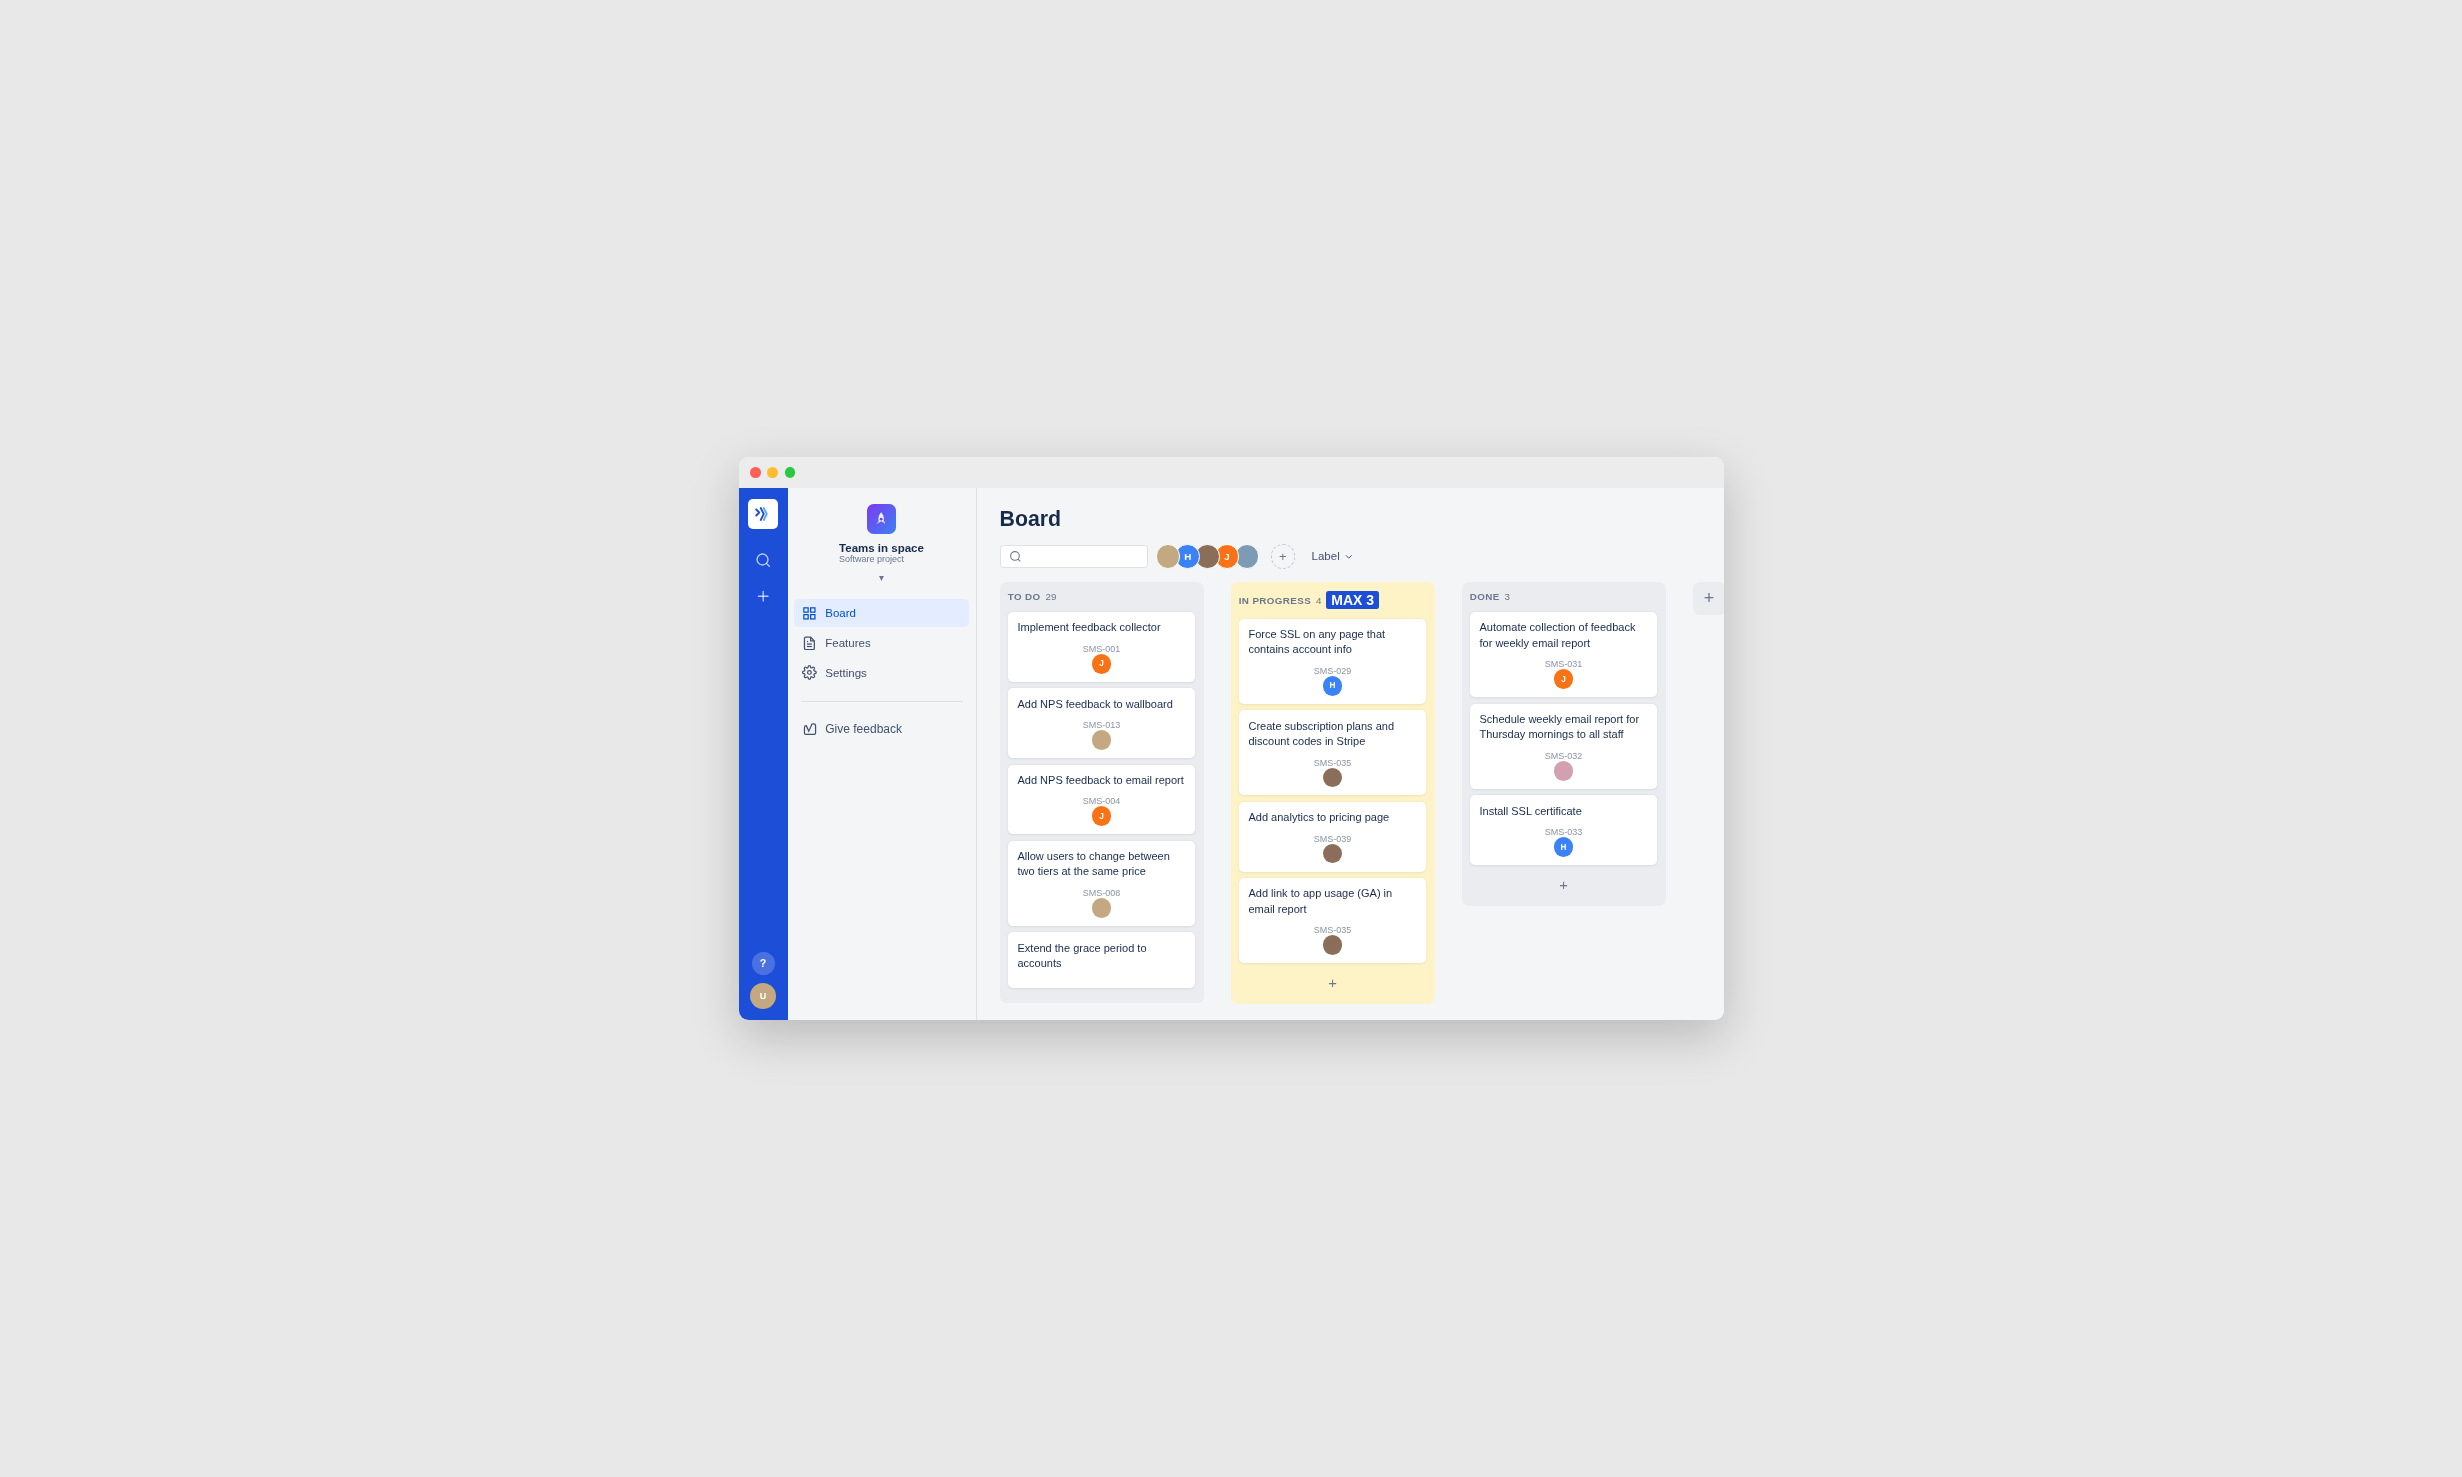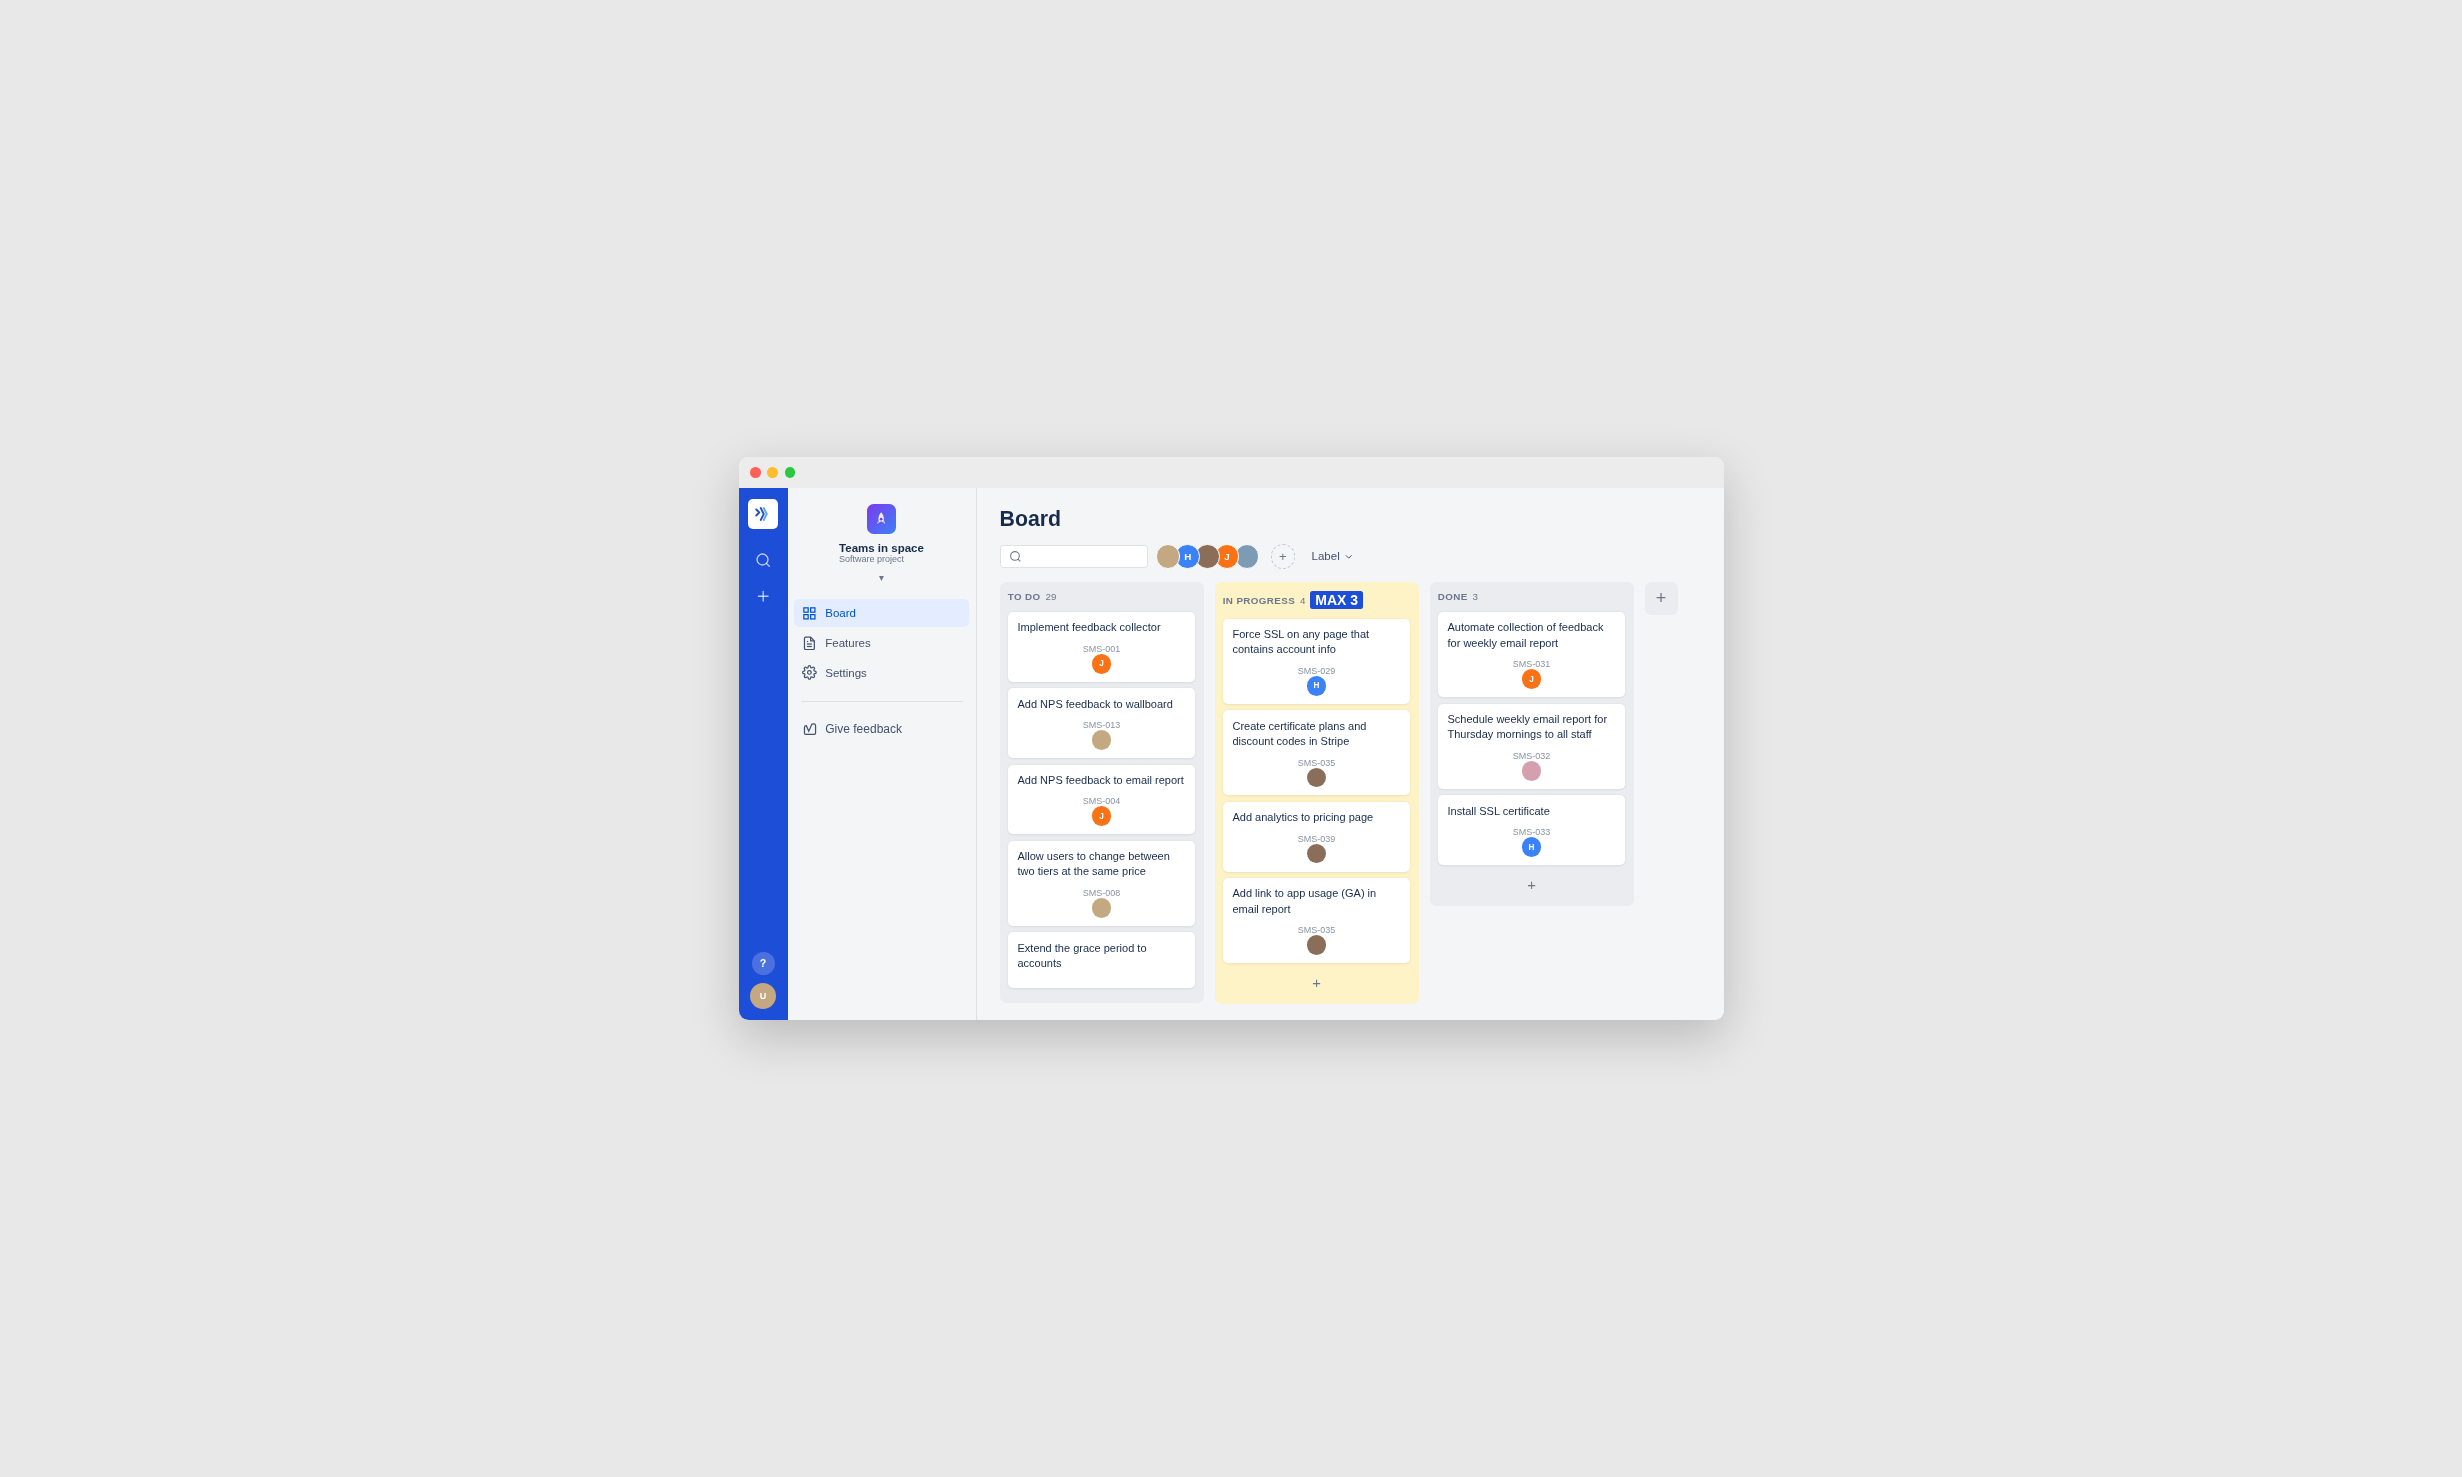--- a/index.html
+++ b/index.html
@@ -251,21 +251,21 @@
       font-size: 11.5px;
       color: #42526e;
       cursor: pointer;
       border-radius: 3.3px;
     }
     .label-btn svg { width: 11.5px; height: 11.5px; }
 
     
     .board-columns {
       display: flex;
-      gap: 11px;
+      gap: 27px;
       padding: 0 23px 16.4px;
       overflow-x: auto;
       flex: 1;
       align-items: flex-start;
     }
     .board-column {
       width: 204px;
       flex-shrink: 0;
       background: #ebecf0;
       border-radius: 6.6px;
@@ -559,21 +559,21 @@
 
           <div class="card">
             <div class="card-title">Force SSL on any page that contains account info</div>
             <div class="card-footer">
               <span class="card-id">SMS-029</span>
               <div class="card-avatar av-blue">H</div>
             </div>
           </div>
 
           <div class="card">
-            <div class="card-title">Create certificate plans and discount codes in Stripe</div>
+            <div class="card-title">Create subscription plans and discount codes in Stripe</div>
             <div class="card-footer">
               <span class="card-id">SMS-035</span>
               <div class="avatar-photo" style="background:#8b6e5a;"></div>
             </div>
           </div>
 
           <div class="card">
             <div class="card-title">Add analytics to pricing page</div>
             <div class="card-footer">
               <span class="card-id">SMS-039</span>

